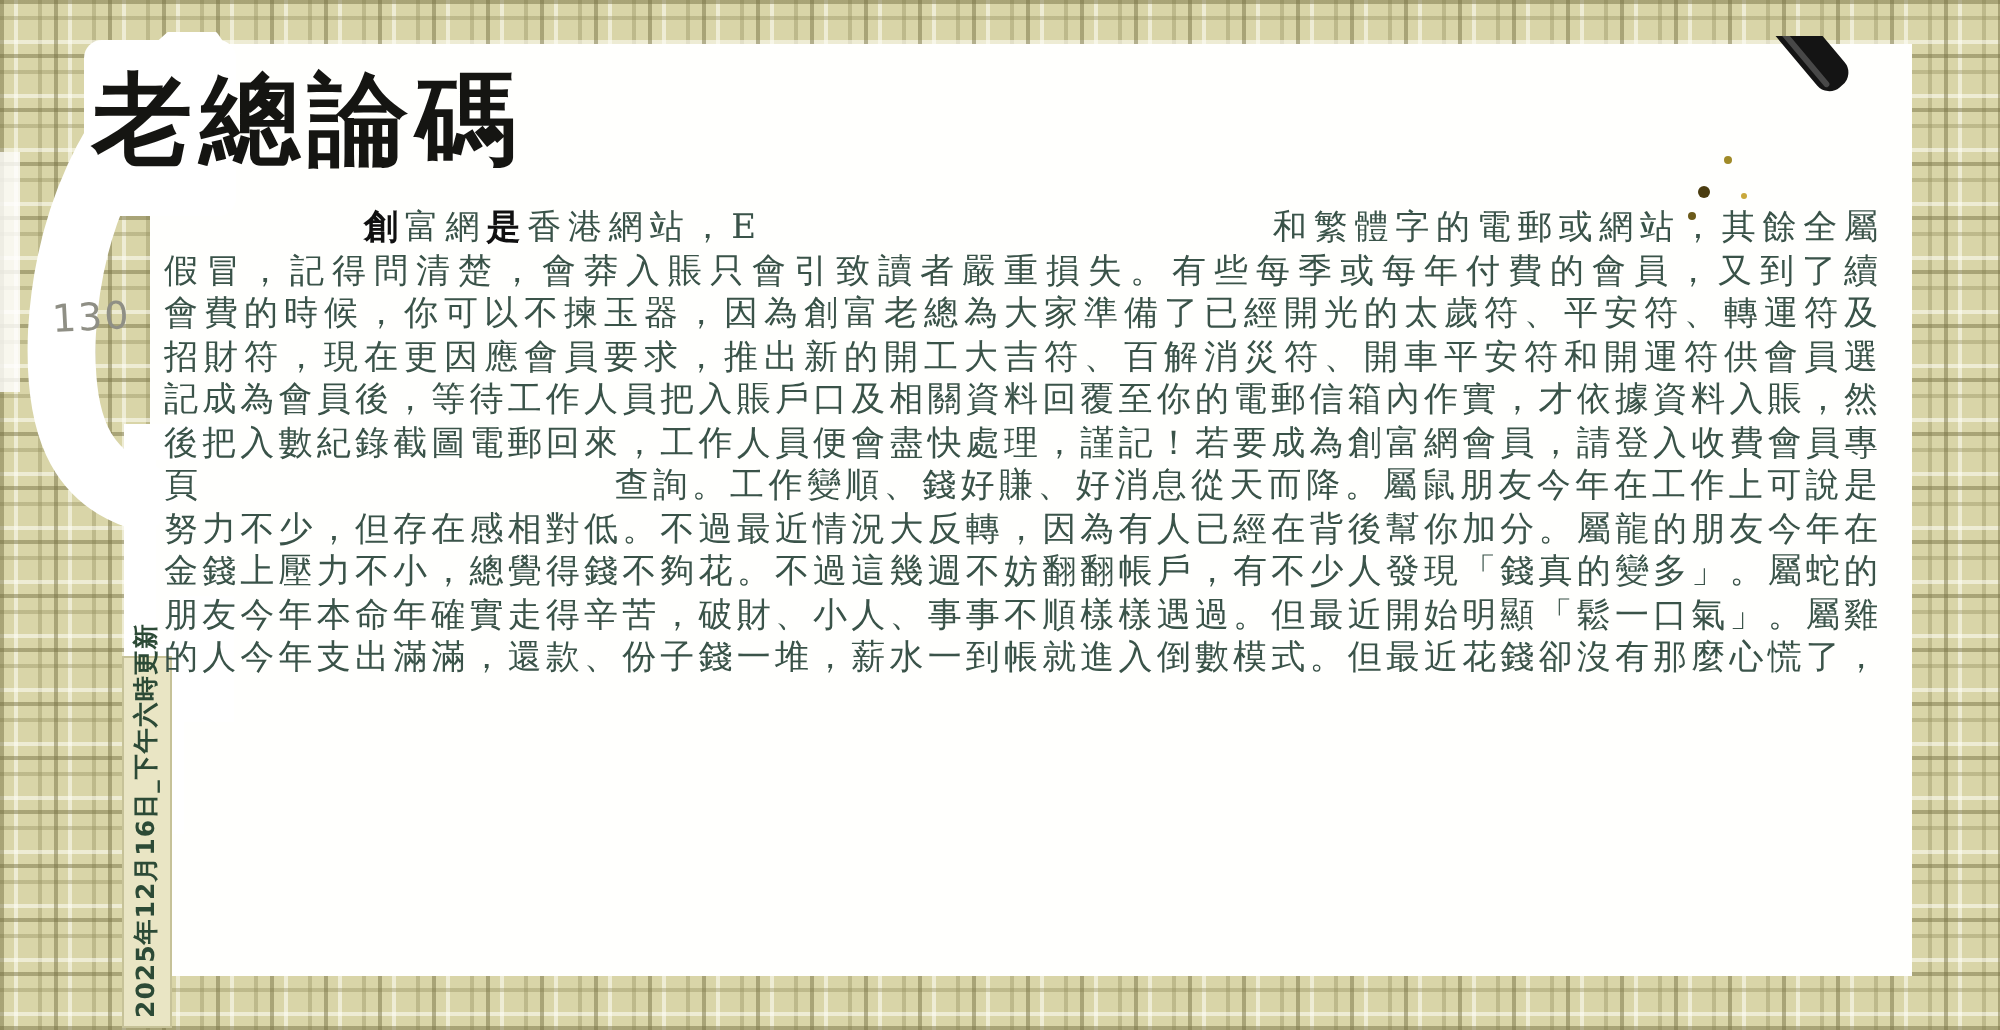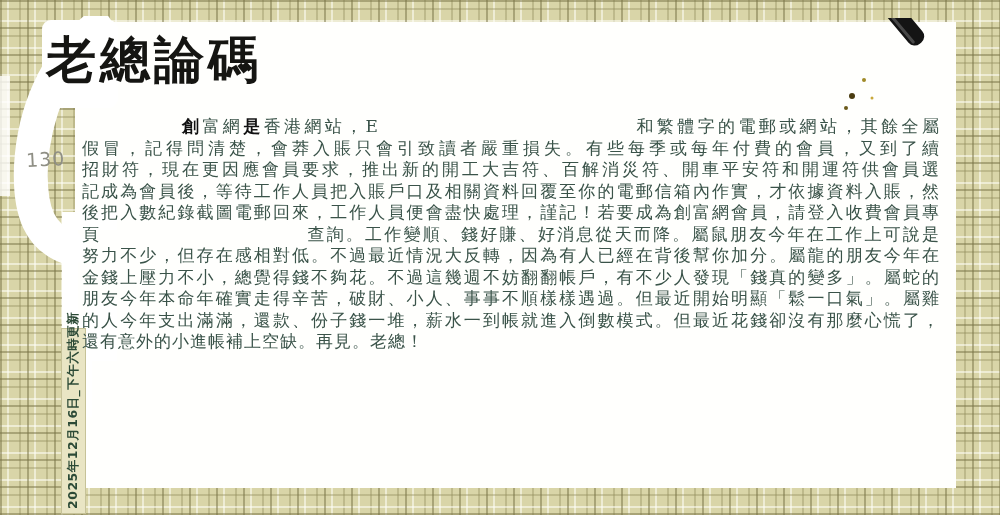--- a/index.html
+++ b/index.html
@@ -19,21 +19,21 @@
     transform:rotate(-3deg);font-family:"DejaVu Sans",sans-serif;letter-spacing:1px;}
   .date-strip{position:absolute;left:61px;top:328px;width:23px;height:184px;
     background:#e9e5c4;border:1px solid #c6c298;}
   .update-date{position:absolute;left:65px;top:509px;width:180px;white-space:nowrap;
     transform:rotate(-90deg);transform-origin:0 0;font-size:12.5px;color:#2c4a36;
     letter-spacing:.5px;font-family:"DejaVu Sans",sans-serif;font-weight:bold;}
   .title{position:absolute;left:46px;top:18px;margin:0;font-size:50px;line-height:84px;
     font-weight:900;color:#151512;letter-spacing:4px;font-family:"DejaVu Serif",serif;}
   .notice{position:absolute;left:306px;top:26px;width:538px;font-size:18px;
     line-height:26.5px;color:#23231a;letter-spacing:1.4px;}
-  .body-text{position:absolute;left:82px;top:116px;width:858px;font-size:17px;
+  .body-text{position:absolute;left:82px;top:104px;width:858px;font-size:17px;
     line-height:21.5px;color:#3a5349;letter-spacing:1px;}
   .tline{min-height:1em;}
   .tline.fill{text-align:justify;text-align-last:justify;}
   .gap{display:inline-block;height:2px;}
   .s-b{font-weight:bold;color:#101010;}
   .s-olive{color:#9a8d1e;}
   .s-oliveb{color:#9a8d1e;font-weight:bold;text-shadow:0 0 1px #c8bb4a;}
   .pen{position:absolute;left:838px;top:18px;width:115px;height:102px;}
 </style>
 </head>
@@ -55,29 +55,29 @@
 
   <div class="date-strip"></div>
   <div class="update-date">2025年12月16日_下午六時更新</div>
 
   <h1 class="title">老總論碼</h1>
 
 
   <div class="body-text">
       <div class="tline fill" style="padding-left: 100px;"><span class="s-b">創</span><span>富網</span><span class="s-b">是</span><span>香港網站，E</span><span class="gap" style="width: 255px;"></span><span>和繁體字的電郵或網站，其餘全屬</span></div>
       <div class="tline fill"><span>假冒，記得問清楚，會莽入賬只會引致讀者嚴重損失。有些每季或每年付費的會員，又到了續</span></div>
+      <div class="tline fill"><span>會費的時候，你可以不揀玉器，因為創富老總為大家準備了已經開光的太歲符、平安符、轉運符及</span></div>
       <div class="tline fill"><span>招財符，現在更因應會員要求，推出新的開工大吉符、百解消災符、開車平安符和開運符供會員選</span></div>
       <div class="tline fill"><span>記成為會員後，等待工作人員把入賬戶口及相關資料回覆至你的電郵信箱內作實，才依據資料入賬，然</span></div>
       <div class="tline fill"><span>後把入數紀錄截圖電郵回來，工作人員便會盡快處理，謹記！若要成為創富網會員，請登入收費會員專</span></div>
       <div class="tline fill"><span>頁</span><span class="gap" style="width: 205px;"></span><span>查詢。工作變順、錢好賺、好消息從天而降。屬鼠朋友今年在工作上可說是</span></div>
       <div class="tline fill"><span>努力不少，但存在感相對低。不過最近情況大反轉，因為有人已經在背後幫你加分。屬龍的朋友今年在</span></div>
       <div class="tline fill"><span>金錢上壓力不小，總覺得錢不夠花。不過這幾週不妨翻翻帳戶，有不少人發現「錢真的變多」。屬蛇的</span></div>
       <div class="tline fill"><span>朋友今年本命年確實走得辛苦，破財、小人、事事不順樣樣遇過。但最近開始明顯「鬆一口氣」。屬雞</span></div>
       <div class="tline fill"><span>的人今年支出滿滿，還款、份子錢一堆，薪水一到帳就進入倒數模式。但最近花錢卻沒有那麼心慌了，</span></div>
-      <div class="tline"><span>還有意外的小進帳補上空缺。再見。老總！</span></div>
     </div>
 
   <svg class="pen" viewBox="0 0 115 102" aria-hidden="true">
     <g transform="translate(80,22) rotate(140)">
       <rect x="-9" y="-4" width="18" height="56" rx="8" fill="#141414"></rect>
       <rect x="3.5" y="0" width="3" height="48" rx="1.5" fill="#555555" opacity=".8"></rect>
       <rect x="-9" y="40" width="18" height="5" fill="#2b2b2b"></rect>
       <path d="M-7 52 L7 52 L1.6 75 L-1.6 75 Z" fill="#ece0b6" stroke="#b09838" stroke-width="1"></path>
       <rect x="-1.4" y="70" width="2.8" height="6.5" fill="#6b5a1a"></rect>
       <line x1="0" y1="54" x2="0" y2="70" stroke="#8a7a30" stroke-width="1"></line>

